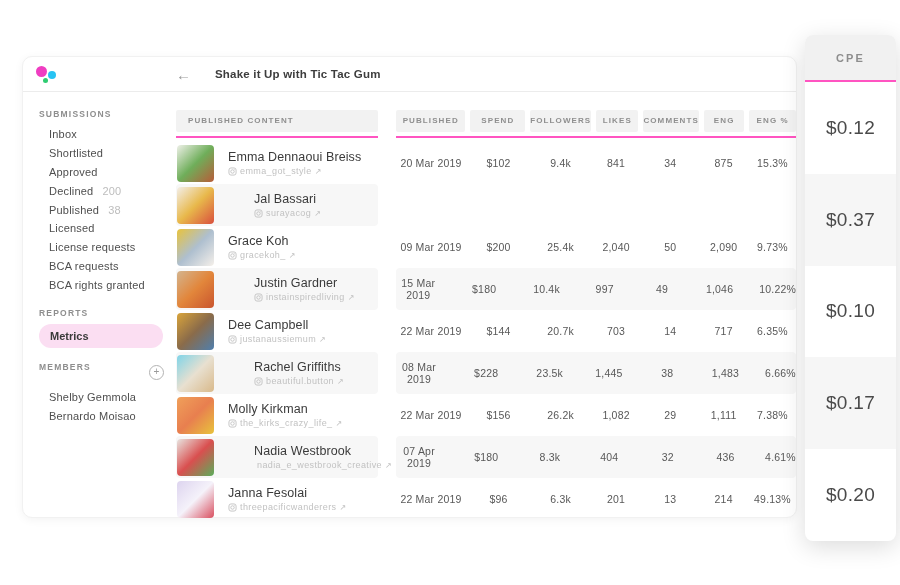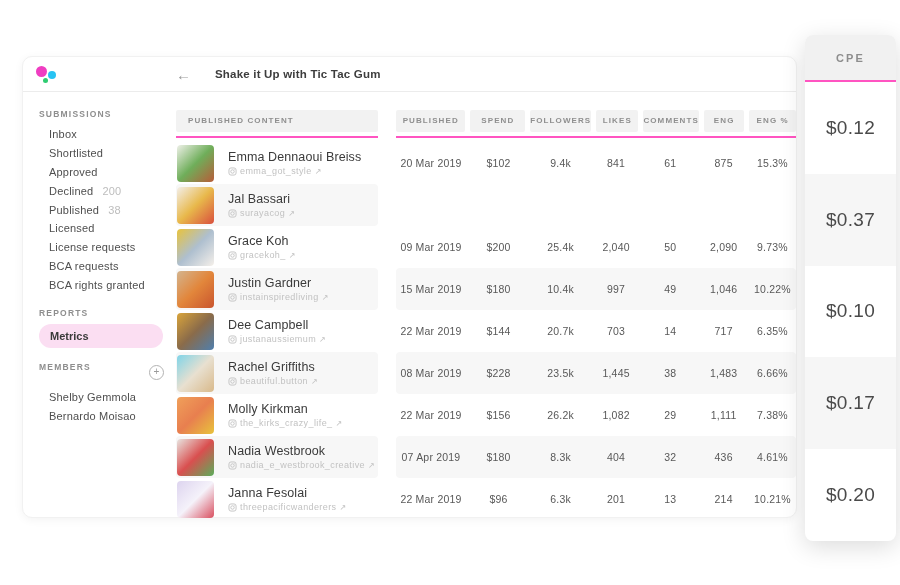--- a/index.html
+++ b/index.html
@@ -46,21 +46,21 @@
   .th-data-wrap .th{text-align:center;}
   .th-data-wrap .i0{flex:1.62;}.th-data-wrap .i1{flex:1.28;}.th-data-wrap .i2{flex:1.36;}
   .th-data-wrap .i3{flex:0.98;}.th-data-wrap .i4{flex:1.30;}.th-data-wrap .i5{flex:0.94;}
   .th-data-wrap .i6{flex:1.09;}
 
   .tbody{flex:1;display:flex;flex-direction:column;padding-top:4px;}
   .trow{display:flex;align-items:stretch;height:42px;cursor:pointer;}
   .cell-content{width:202px;flex-shrink:0;display:flex;align-items:center;border-radius:4px;}
   .cell-gap{width:18px;flex-shrink:0;}
   .cell-data{flex:1;display:flex;align-items:center;border-radius:4px;gap:5px;}
-  .trow.alt .cell-content,.trow.alt .cell-data{background:#f7f7f7;}
+  .trow.alt .cell-content,.trow.alt .cell-data{background:#f7f7f7;gap:26px;}
   .thumb{width:37px;height:37px;border-radius:4px;margin-left:1px;flex-shrink:0;}
   .who{margin-left:14px;min-width:0;}
   .name{font-size:12.5px;color:#3a3a3a;letter-spacing:.1px;white-space:nowrap;}
   .handle{font-size:9px;color:#c2c2c2;display:flex;align-items:center;gap:3px;margin-top:2.5px;
           letter-spacing:.4px;white-space:nowrap;}
   .ext{font-size:8px;color:#c2c2c2;}
   .dcell{font-size:10.5px;color:#585858;text-align:center;letter-spacing:.2px;}
   .cell-data .c0{flex:1.62;}.cell-data .c1{flex:1.28;}.cell-data .c2{flex:1.36;}
   .cell-data .c3{flex:0.98;}.cell-data .c4{flex:1.30;}.cell-data .c5{flex:0.94;}
   .cell-data .c6{flex:1.09;}
@@ -174,21 +174,21 @@
           <span class="ext">↗</span>
         </div>
       </div>
     </div>
     <div class="cell-gap"></div>
     <div class="cell-data">
       <div class="dcell c0">20 Mar 2019</div>
       <div class="dcell c1">$102</div>
       <div class="dcell c2">9.4k</div>
       <div class="dcell c3">841</div>
-      <div class="dcell c4">61</div>
+      <div class="dcell c4">34</div>
       <div class="dcell c5">875</div>
       <div class="dcell c6">15.3%</div>
     </div>
   </div>
 
   <div class="trow i1 alt">
     <div class="cell-content">
       <div class="thumb" style="background: linear-gradient(135deg, rgb(243, 239, 233), rgb(232, 184, 75), rgb(217, 79, 61));"></div>
       <div class="who">
         <div class="name">Jal Bassari</div>
@@ -391,21 +391,21 @@
       </div>
     </div>
     <div class="cell-gap"></div>
     <div class="cell-data">
       <div class="dcell c0">22 Mar 2019</div>
       <div class="dcell c1">$96</div>
       <div class="dcell c2">6.3k</div>
       <div class="dcell c3">201</div>
       <div class="dcell c4">13</div>
       <div class="dcell c5">214</div>
-      <div class="dcell c6">10.21%</div>
+      <div class="dcell c6">49.13%</div>
     </div>
   </div>
 </div>
       </section>
 
     </div>
   </div>
 
   <aside class="cpe-panel">
     <div class="cpe-head">CPE</div>

